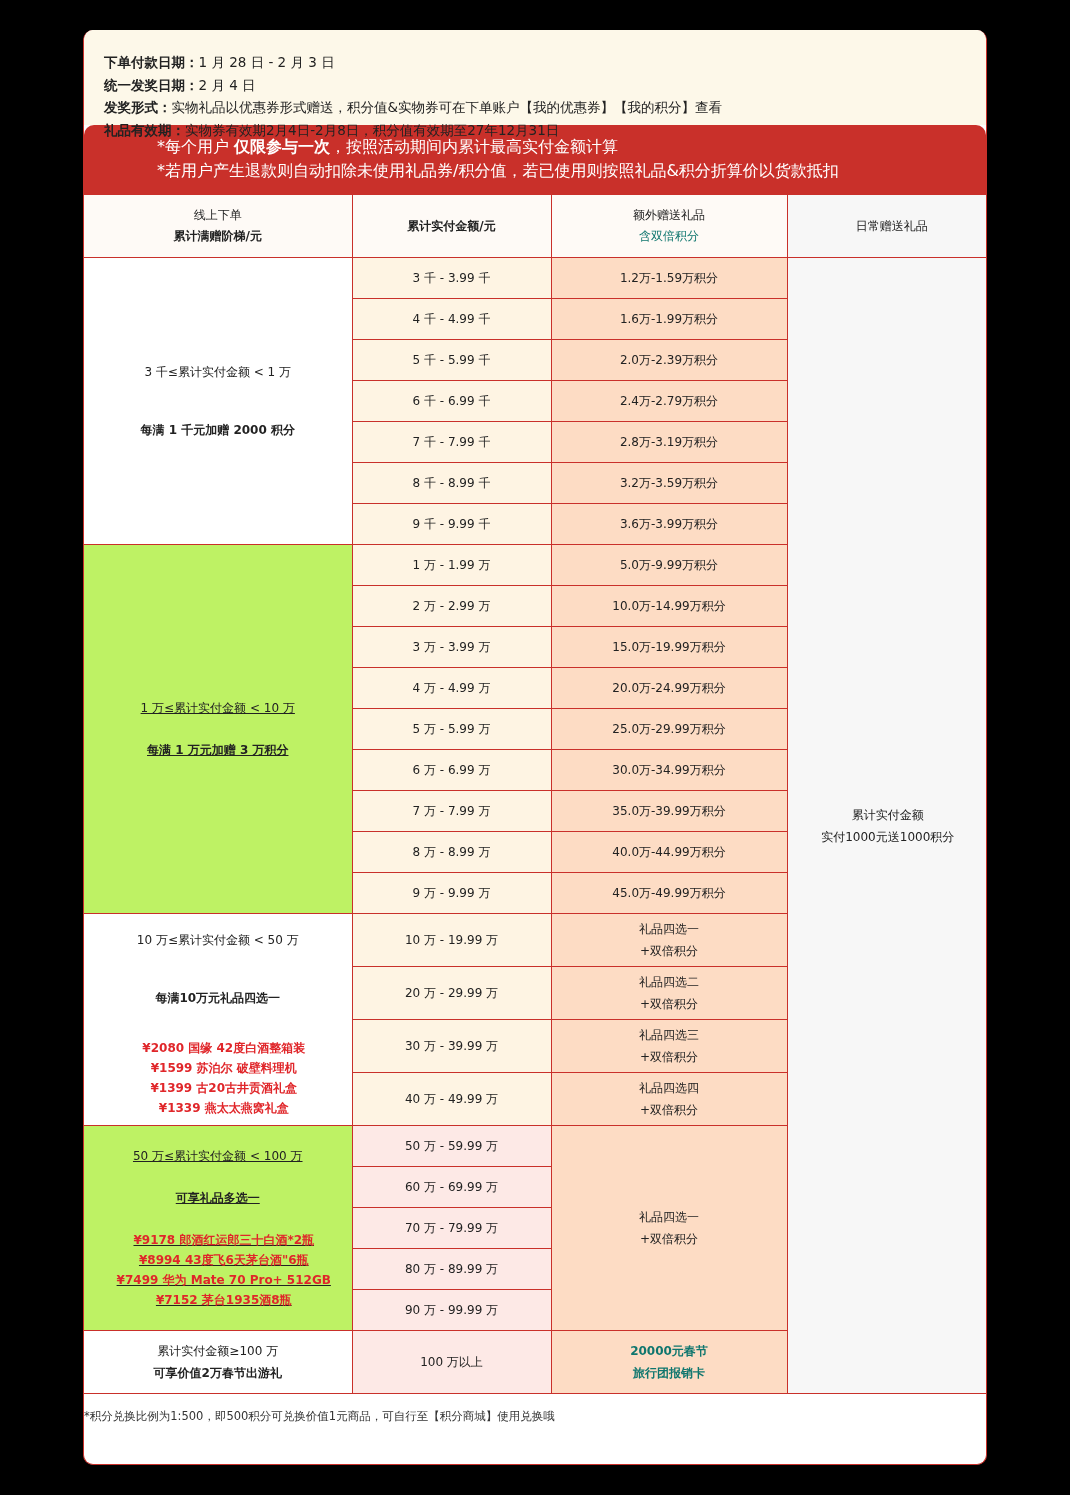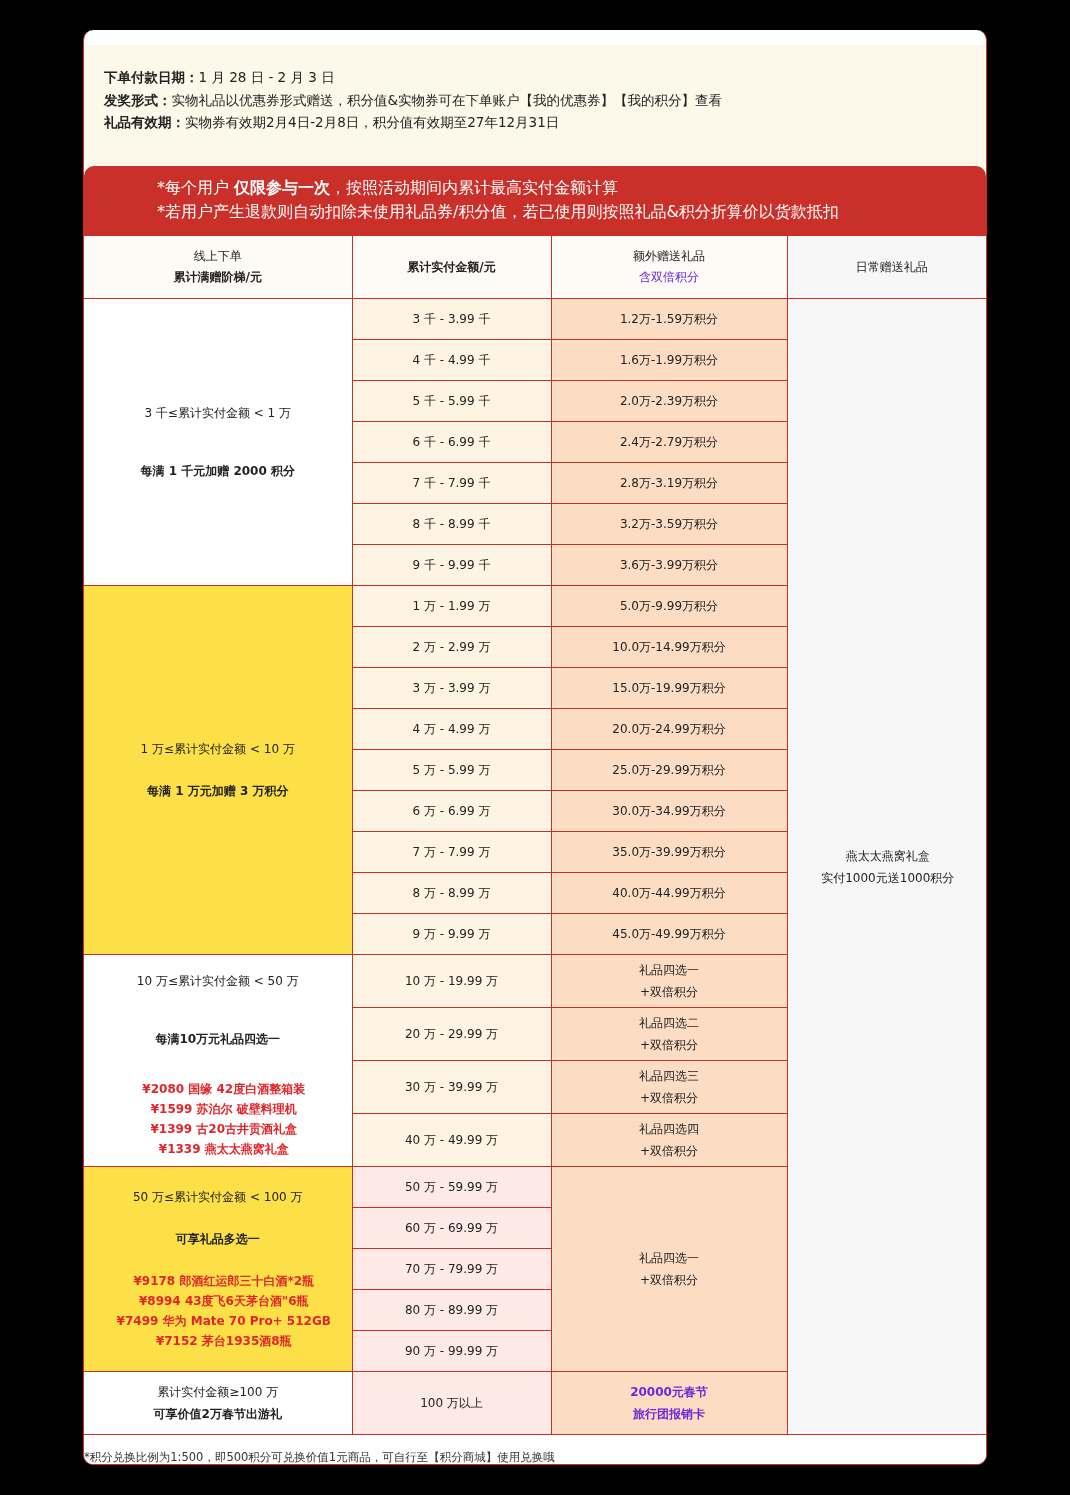--- a/index.html
+++ b/index.html
@@ -17,26 +17,25 @@
       width: 904px; height: 1435px;
       background: #ffffff;
       border-radius: 10px;
       overflow: hidden;
       box-sizing: border-box;
       border: 1.5px solid #c9302a;
       border-top: none;
     }
     .info {
       background: #fdf8e9;
-      height: 121px;
+      height: 95px;
       box-sizing: border-box;
       padding: 21px 0 0 20px;
       font-size: 13.5px;
       line-height: 22.5px;
-      margin-top: 15px;
     }
     .info-line b { font-weight: bold; }
     .banner {
       background: #c9302a;
       color: #ffffff;
       height: 69px;
       border-radius: 10px 10px 0 0;
       box-sizing: border-box;
       padding: 10px 0 8px 73px;
       font-size: 16px;
@@ -58,28 +57,28 @@
     }
     table.grid tr td:first-child { border-left: none; }
     table.grid tr td:last-child { border-right: none; }
     .c1 { width: 268px; }
     .c2 { width: 199px; }
     .c3 { width: 236px; }
     .c4 { width: 201px; }
     .hdr td { height: 63px; background: #fefaf6; line-height: 21px; }
     .hdr td.c4h { background: #f7f7f7; padding-left: 8px; }
     .bold { font-weight: bold; }
-    .red { color: #6d28d9; }
+    .red { color: #0f766e; }
     .row td { height: 41px; }
     .amt { background: #fef4e3; }
     .amt-pink { background: #fde9e6; }
     .gift { background: #fddcc4; margin-top: 6px; }
     .daily { background: #f7f7f7; line-height: 22px; }
     .tier { background: #ffffff; line-height: 20px; }
-    .tier-tint { background: #fde047; line-height: 20px; }
+    .tier-tint { background: #bef264; line-height: 20px; text-decoration: underline; }
     .tier p { margin: 8px; }
     .tier-tint p { margin: 0; }
     .gap { height: 22px; }
     .gift2 { line-height: 22px; }
     .row2 td { height: 53px; }
     .footer {
       height: 44px;
       line-height: 44px;
       text-align: left;
       font-size: 11.5px;
@@ -88,20 +87,21 @@
     }
     .prize { color: #e0262a; font-weight: bold; line-height: 20px; margin-left: 12px; }
   </style>
 </head>
 <body>
 
 <div class="card">
 
   <div class="info">
     <div class="info-line"><b>下单付款日期：</b><span>1 月 28 日 - 2 月 3 日</span></div>
+    <div class="info-line"><b>统一发奖日期：</b><span>2 月 4 日</span></div>
     <div class="info-line"><b>发奖形式：</b><span>实物礼品以优惠券形式赠送，积分值&amp;实物券可在下单账户【我的优惠券】【我的积分】查看</span></div>
     <div class="info-line"><b>礼品有效期：</b><span>实物券有效期2月4日-2月8日，积分值有效期至27年12月31日</span></div>
   </div>
 
   <div class="banner">
     <div><span>*每个用户 </span><b>仅限参与一次</b><span>，按照活动期间内累计最高实付金额计算</span></div>
     <div>*若用户产生退款则自动扣除未使用礼品券/积分值，若已使用则按照礼品&amp;积分折算价以货款抵扣</div>
   </div>
 
   <table class="grid">
@@ -127,21 +127,21 @@
 
     <tr class="row">
       <td class="tier" rowspan="7">
         <p>3 千≤累计实付金额 &lt; 1 万</p>
         <div class="gap"></div>
         <p class="bold">每满 1 千元加赠 2000 积分</p>
       </td>
       <td class="amt">3 千 - 3.99 千</td>
       <td class="gift">1.2万-1.59万积分</td>
       <td class="daily" rowspan="28">
-        <div>燕太太燕窝礼盒</div>
+        <div>累计实付金额</div>
         <div>实付1000元送1000积分</div>
       </td>
     </tr>
     <tr class="row">
           <td class="amt">4 千 - 4.99 千</td>
           <td class="gift">1.6万-1.99万积分</td>
         </tr>
     <tr class="row">
           <td class="amt">5 千 - 5.99 千</td>
           <td class="gift">2.0万-2.39万积分</td>

